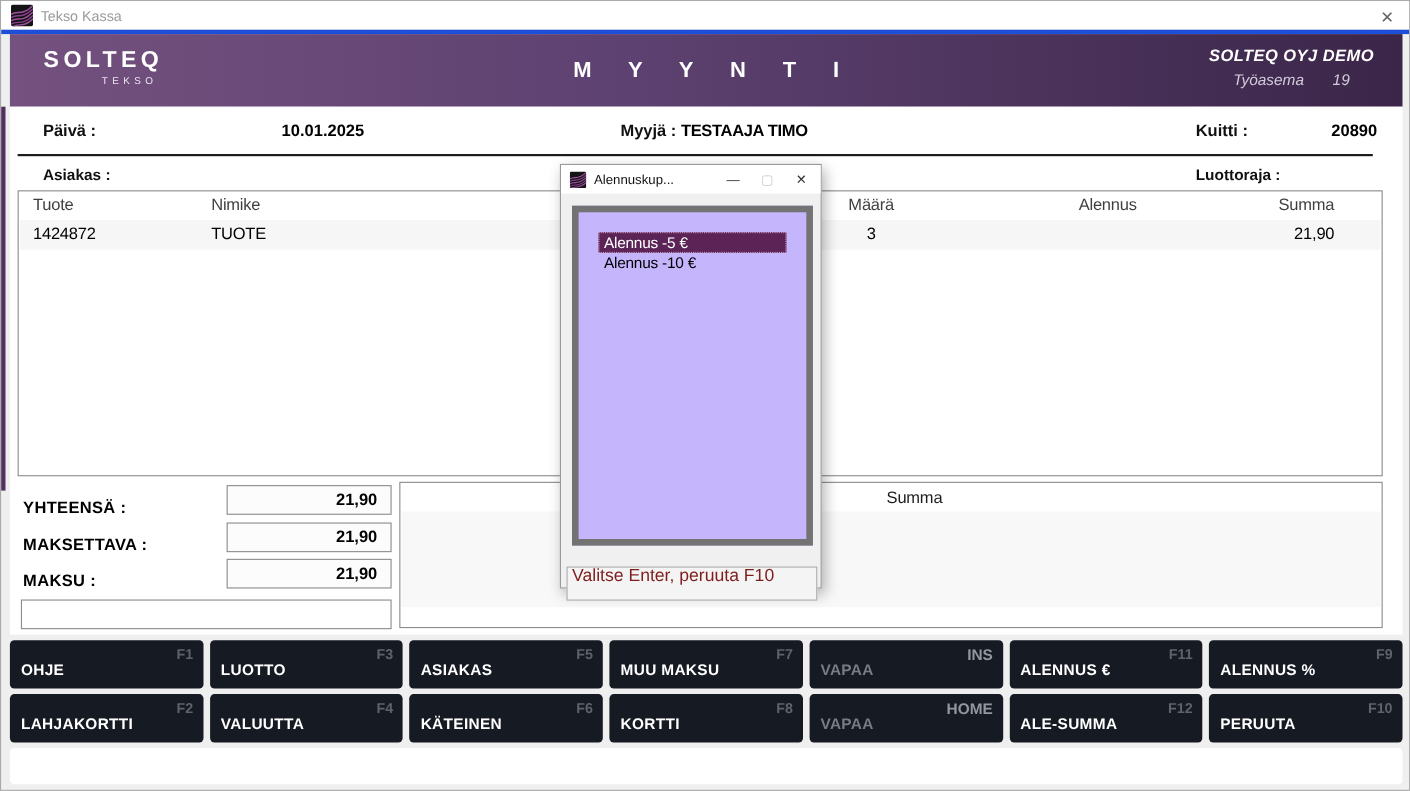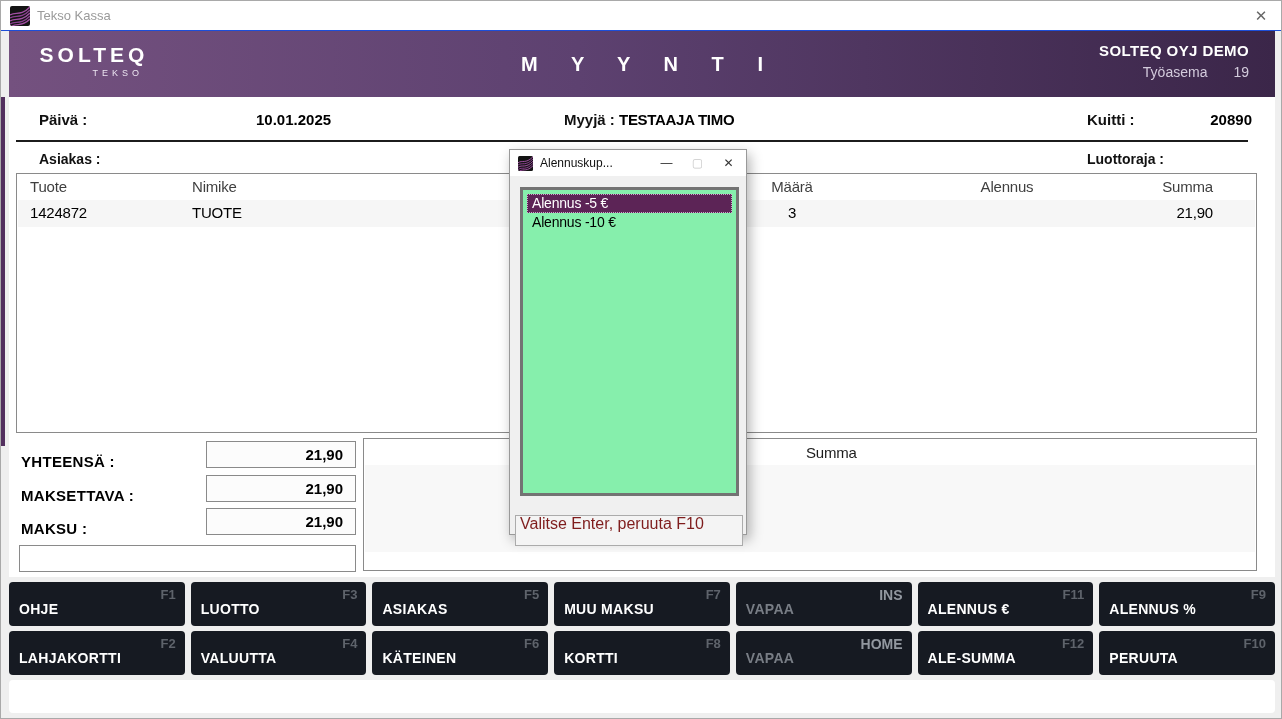--- a/index.html
+++ b/index.html
@@ -4,40 +4,40 @@
 <style>
   * { margin:0; padding:0; box-sizing:border-box; }
   html,body { width:1282px; height:719px; }
   body { font-family:"Liberation Sans", sans-serif; background:#efefef; }
 
   .window { position:relative; width:1282px; height:719px; background:#efefef;
             border:1px solid #a9a9a9; overflow:hidden; }
 
   
   .titlebar { position:absolute; left:0; top:0; width:1282px; height:30px;
-              background:#ffffff; border-bottom:1px solid #1d4ed8;
+              background:#ffffff; border-bottom:4px solid #1d4ed8;
               display:flex; align-items:center; }
   .titlebar .app-icon { margin-left:9px; width:20px; height:20px; }
   .titlebar .title-text { margin-left:7px; font-size:13px; color:#9a9a9a; }
   .titlebar .close-btn { position:absolute; right:0; top:0; width:44px; height:30px;
               display:flex; align-items:center; justify-content:center;
               color:#666; font-size:15px; cursor:default; }
 
   
   .header { position:absolute; left:8px; top:30px; width:1266px; height:66px;
             background:linear-gradient(90deg,#74517f 0%,#5d4170 45%,#3b2649 100%); }
   .logo-block { position:absolute; left:30px; top:12px; width:110px; text-align:center; }
   .logo-main { color:#fff; font-size:21px; font-weight:bold; letter-spacing:4px; }
   .logo-sub  { color:#ece5f1; font-size:9px; letter-spacing:4px; margin-top:1px;
                text-align:right; padding-right:6px; }
   .header-title { position:absolute; left:0; right:0; top:0; height:66px;
                   display:flex; align-items:center; justify-content:center;
                   color:#fff; font-size:20px; font-weight:bold; letter-spacing:14px;
                   padding-left:14px; }
-  .header-right { position:absolute; right:26px; top:11px; text-align:right; }
+  .header-right { position:absolute; right:26px; top:11px; text-align:center;font-style:italic; }
   .company { color:#fff; font-size:15px; font-weight:bold; letter-spacing:.4px; }
   .workstation { margin-top:5px; color:#d3cbdc; font-size:14px; }
   .workstation .ws-value { display:inline-block; margin-left:26px; }
 
   .left-strip { position:absolute; left:0; top:96px; width:4px; height:349px; background:#53305f; }
 
   .content { position:absolute; left:8px; top:96px; width:1266px; height:480px; background:#ffffff; }
 
   
   .lbl { font-weight:bold; color:#111; }
@@ -87,21 +87,21 @@
             box-shadow:3px 5px 12px rgba(0,0,0,.30); z-index:50; }
   .dialog-titlebar { position:absolute; left:0; top:0; right:0; height:26px; background:#fff;
                      display:flex; align-items:center; }
   .dialog-titlebar .app-icon { width:15px; height:15px; margin-left:8px; }
   .dialog-title { margin-left:7px; font-size:12px; color:#111; }
   .dlg-controls { position:absolute; right:2px; top:0; height:26px; display:flex; }
   .dlg-btn { width:31px; height:26px; display:flex; align-items:center; justify-content:center;
              font-size:12px; color:#333; }
   .dlg-btn.disabled { color:#c9c9c9; }
   .dlg-listbox { position:absolute; left:10px; top:37px; width:219px; height:309px;
-                 background:#86efac; border:3px solid #737373; padding:4px; }
+                 background:#c4b5fd; border:6px solid #737373; padding:18px; }
   .dlg-item { height:19px; line-height:19px; padding-left:5px; font-size:14px;
               letter-spacing:-.2px; color:#000; white-space:nowrap; }
   .dlg-item.selected { background:#5c2456; color:#fff; outline:1px dotted #cfa3ca; outline-offset:-1px; }
   .dlg-statusbar { position:absolute; left:5px; top:365px; width:228px; height:31px;
                    border:1px solid #ababab; background:#f4f4f4;
                    font-size:16px; color:#7f1d1d; line-height:16px; padding-left:4px; white-space:nowrap; }
 
   
   .btn-grid { position:absolute; left:8px; top:581px; width:1266px;
               display:grid; grid-template-columns:repeat(7,1fr);

